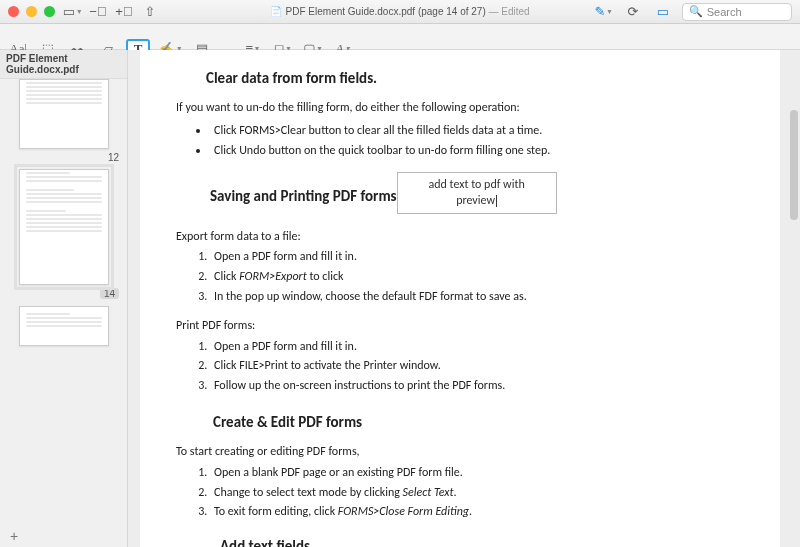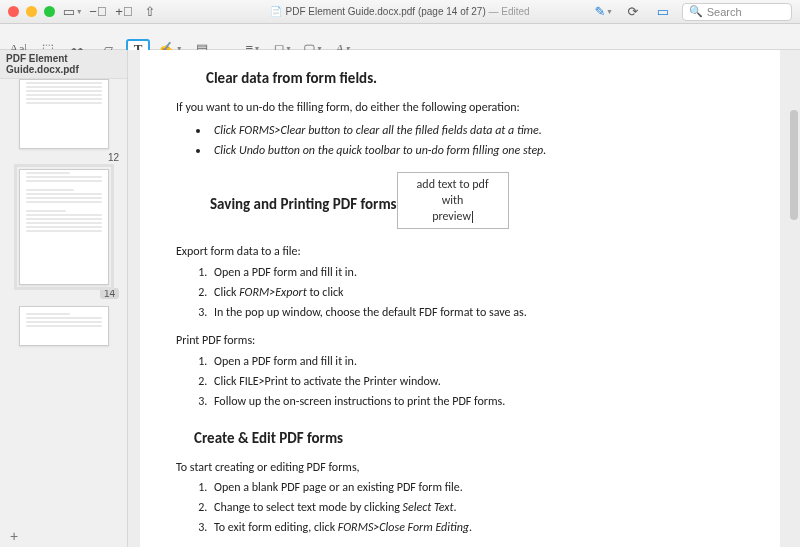--- a/index.html
+++ b/index.html
@@ -95,27 +95,27 @@
 }
 .page {
   background: #fff; width: 640px; min-height: 520px; margin-left: 2px;
   padding: 10px 40px 20px 36px; font-size: 12px; line-height: 1.4;
   font-family: Calibri, Arial, sans-serif; color: #222;
 }
 .page h3 { font-size: 15px; font-weight: bold; margin: 8px 0 10px 30px; }
 .page h3.s2 { margin-left: 34px; }
 .page p { margin: 4px 0; }
 .bullets { margin: 6px 0 14px 0; }
-.bullets li { list-style: disc; margin-left: 34px; padding-left: 4px; margin-bottom: 3px; font-style: italic; }
+.bullets li { list-style: disc; margin-left: 34px; padding-left: 4px; margin-bottom: 3px; }
 .nums { margin: 4px 0 12px 0; }
 .nums li { list-style: decimal; margin-left: 34px; padding-left: 4px; margin-bottom: 3px; }
 .row-head { display: flex; align-items: center; margin-top: 8px; }
 .textbox {
   border: 1px solid #b8b8b8; padding: 4px 18px; font-size: 12px; text-align: center;
-  line-height: 1.3; color: #333; width: 112px;
+  line-height: 1.3; color: #333; width: 160px;
 }
 .caret::after { content: ""; display: inline-block; width: 1px; height: 12px; background: #333; vertical-align: middle; margin-left: 1px; }
 em.cmd { font-style: italic; }
 </style>
 </head>
 <body>
 
 <div class="titlebar">
   <div class="traffic">
     <div class="tl red"></div>
@@ -234,21 +234,21 @@
         <li>In the pop up window, choose the default FDF format to save as.</li>
       </ol>
 
       <p>Print PDF forms:</p>
       <ol class="nums">
         <li>Open a PDF form and fill it in.</li>
         <li>Click FILE&gt;Print to activate the Printer window.</li>
         <li>Follow up the on-screen instructions to print the PDF forms.</li>
       </ol>
 
-      <h3 style="margin-left:18px;margin-top:18px">Create &amp; Edit PDF forms</h3>
+      <h3 style="margin-left:37px;margin-top:18px">Create &amp; Edit PDF forms</h3>
       <p>To start creating or editing PDF forms,</p>
       <ol class="nums">
         <li>Open a blank PDF page or an existing PDF form file.</li>
         <li><span>Change to select text mode by clicking </span><em class="cmd">Select Text</em><span>.</span></li>
         <li><span>To exit form editing, click </span><em class="cmd">FORMS&gt;Close Form Editing</em><span>.</span></li>
       </ol>
 
       <h3 style="margin-left:44px;margin-top:16px">Add text fields</h3>
     </div>
   </div>

